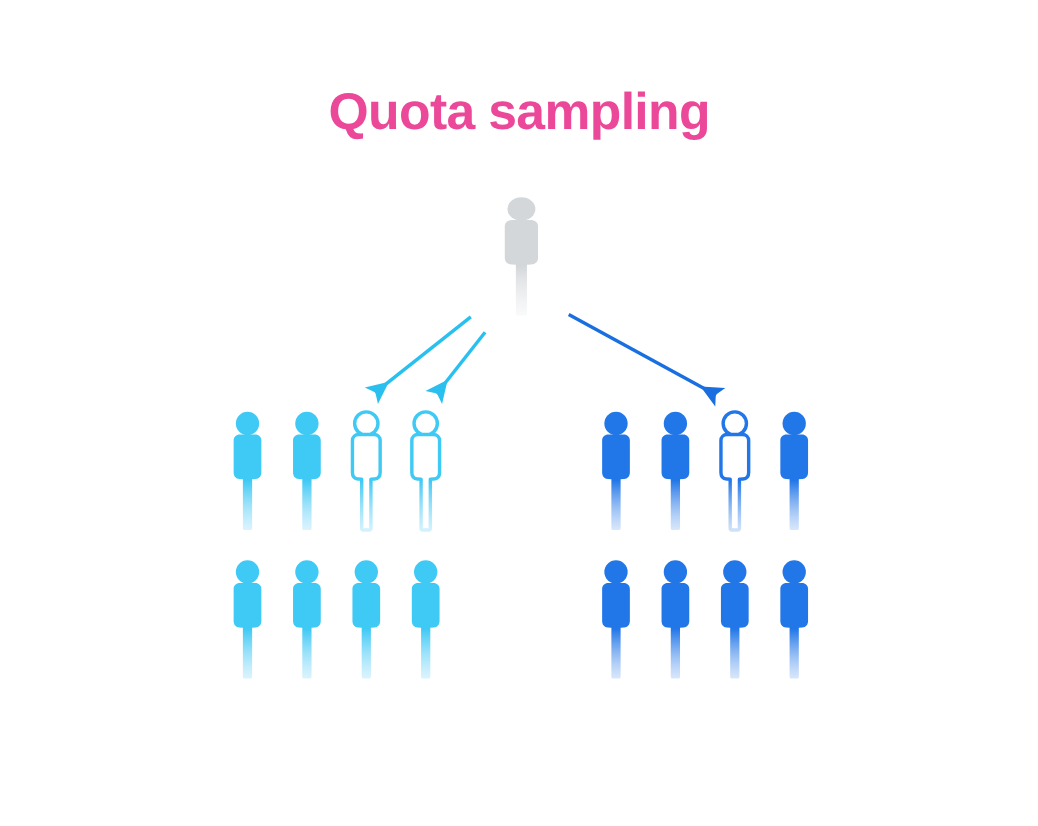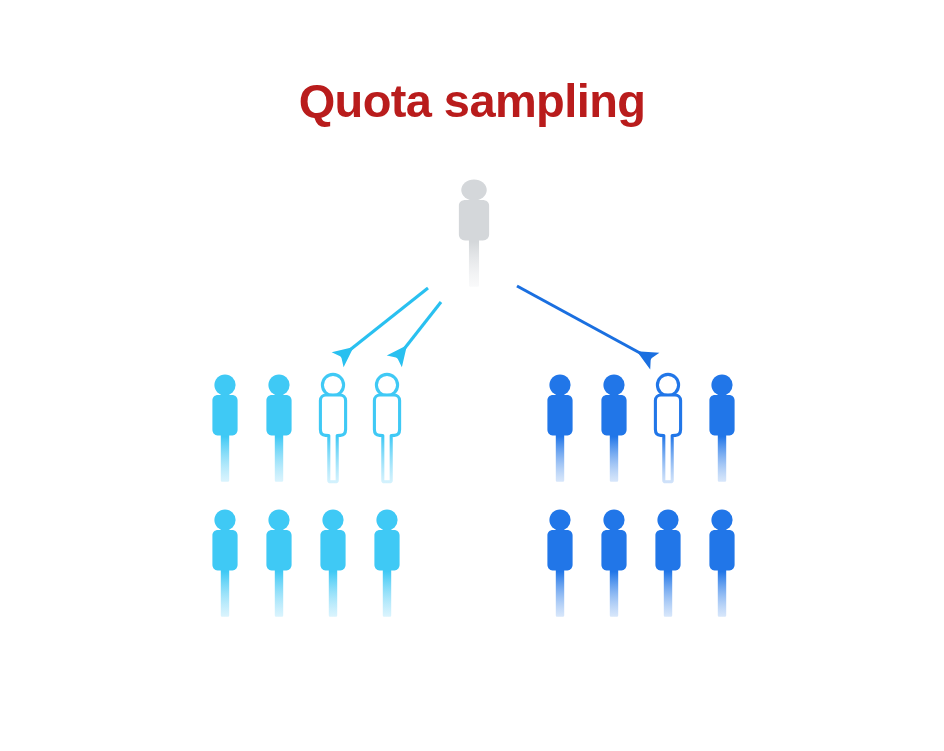--- a/index.html
+++ b/index.html
@@ -23,21 +23,21 @@
   #title {
     position: absolute;
     left: 0;
     top: 72px;
     width: 944px;
     text-align: center;
     font-family: "Liberation Sans", sans-serif;
     font-weight: bold;
     font-size: 47px;
     letter-spacing: -0.6px;
-    color: #b91c1c;
+    color: #ec4899;
     line-height: 58px;
     white-space: nowrap;
   }
   #diagram {
     position: absolute;
     left: 0;
     top: 0;
     width: 944px;
     height: 751px;
   }

